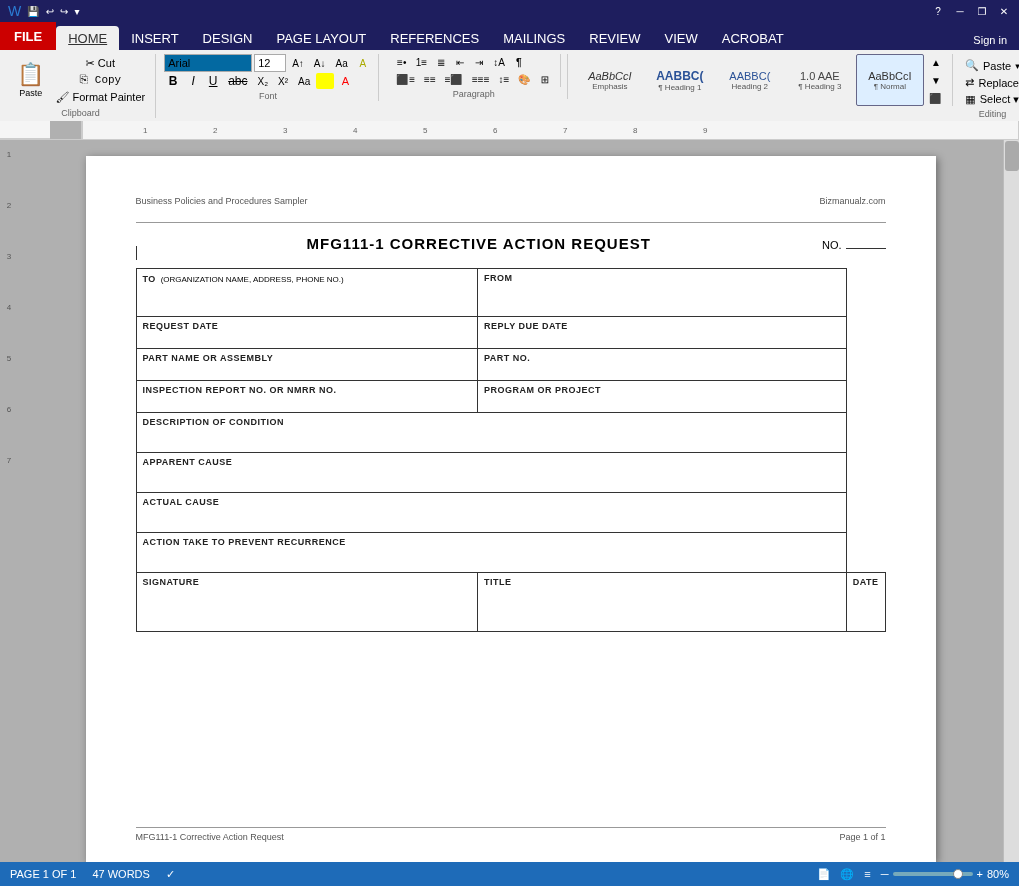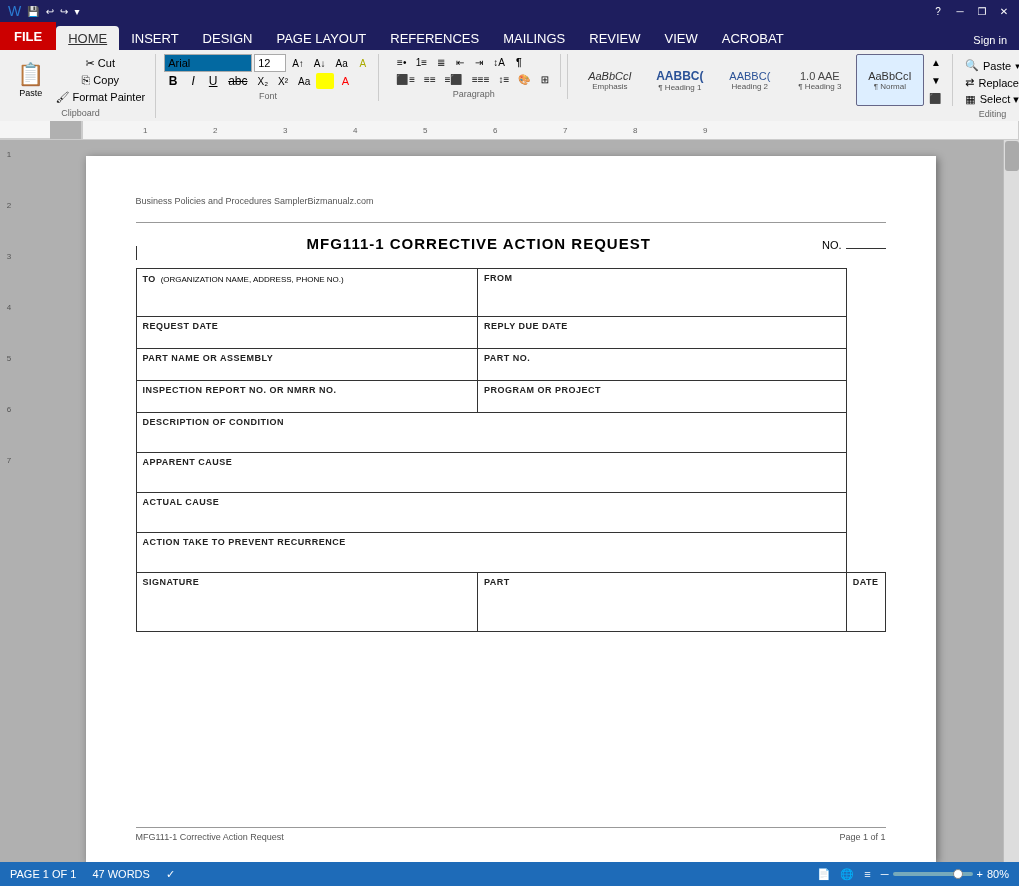--- a/index.html
+++ b/index.html
@@ -86,21 +86,21 @@
     
     .ruler { height: 18px; background: #f5f5f5; border-bottom: 1px solid #ccc; display: flex; align-items: center; padding-left: 50px; }
     .ruler-inner { flex: 1; background: white; height: 18px; position: relative; border-left: 1px solid #ccc; border-right: 1px solid #ccc; }
     .page {
       background: white; width: 850px; min-height: 700px;
       box-shadow: 2px 2px 8px rgba(0,0,0,0.4);
       padding: 40px 50px 40px 50px;
       position: relative;
     }
 
-    .page-header { display: flex; justify-content: flex-start; font-size: 9px; color: #555; margin-bottom: 16px; }
+    .page-header { display: flex; justify-content: space-between; font-size: 9px; color: #555; margin-bottom: 16px; }
     .page-title-row { display: flex; justify-content: space-between; align-items: baseline; margin-bottom: 16px; }
     .page-title { font-size: 15px; font-weight: bold; text-align: center; flex: 1; letter-spacing: 1px; }
     .page-no { font-size: 11px; display: flex; align-items: baseline; gap: 4px; white-space: nowrap; }
     .page-no-line { border-bottom: 1px solid #333; min-width: 40px; display: inline-block; }
 
     
     .form-table { width: 100%; border-collapse: collapse; font-size: 10px; }
     .form-table td { border: 1px solid #333; padding: 4px 6px; vertical-align: top; }
     .form-table .label { font-size: 9px; font-weight: bold; letter-spacing: 0.5px; color: #222; }
     .form-table .tall { height: 40px; }
@@ -152,21 +152,21 @@
   <div class="ribbon-content">
 
     <div class="ribbon-group">
       <div class="ribbon-group-inner">
         <div class="rb-btn">
           <span style="font-size:22px;">📋</span>
           <span style="font-size:9px;">Paste</span>
         </div>
         <div style="display:flex;flex-direction:column;gap:1px;">
           <div class="rb-small-btn" style="font-size:11px;">✂ Cut</div>
-          <div class="rb-small-btn" style="font-size:11px;">⎘ Copy</div>
+          <div class="rb-small-btn" style="font-size:11px;font-family:Liberation Mono, monospace;">⎘ Copy</div>
           <div class="rb-small-btn" style="font-size:11px;">🖌 Format Painter</div>
         </div>
       </div>
       <div class="ribbon-group-label">Clipboard</div>
     </div>
 
     <div class="ribbon-group">
       <div class="font-group">
         <div class="font-row">
           <div class="font-name-box">Arial</div>
@@ -380,21 +380,21 @@
             <div class="label">ACTION TAKE TO PREVENT RECURRENCE</div>
           </td>
         </tr>
 
         <tr>
           <td style="width:33%;">
             <div class="label">SIGNATURE</div>
             <div style="height:40px;"></div>
           </td>
           <td style="width:34%;">
-            <div class="label">PART</div>
+            <div class="label">TITLE</div>
             <div style="height:40px;"></div>
           </td>
           <td style="width:33%;">
             <div class="label">DATE</div>
             <div style="height:40px;"></div>
           </td>
         </tr>
       </tbody>
         </table>
 

